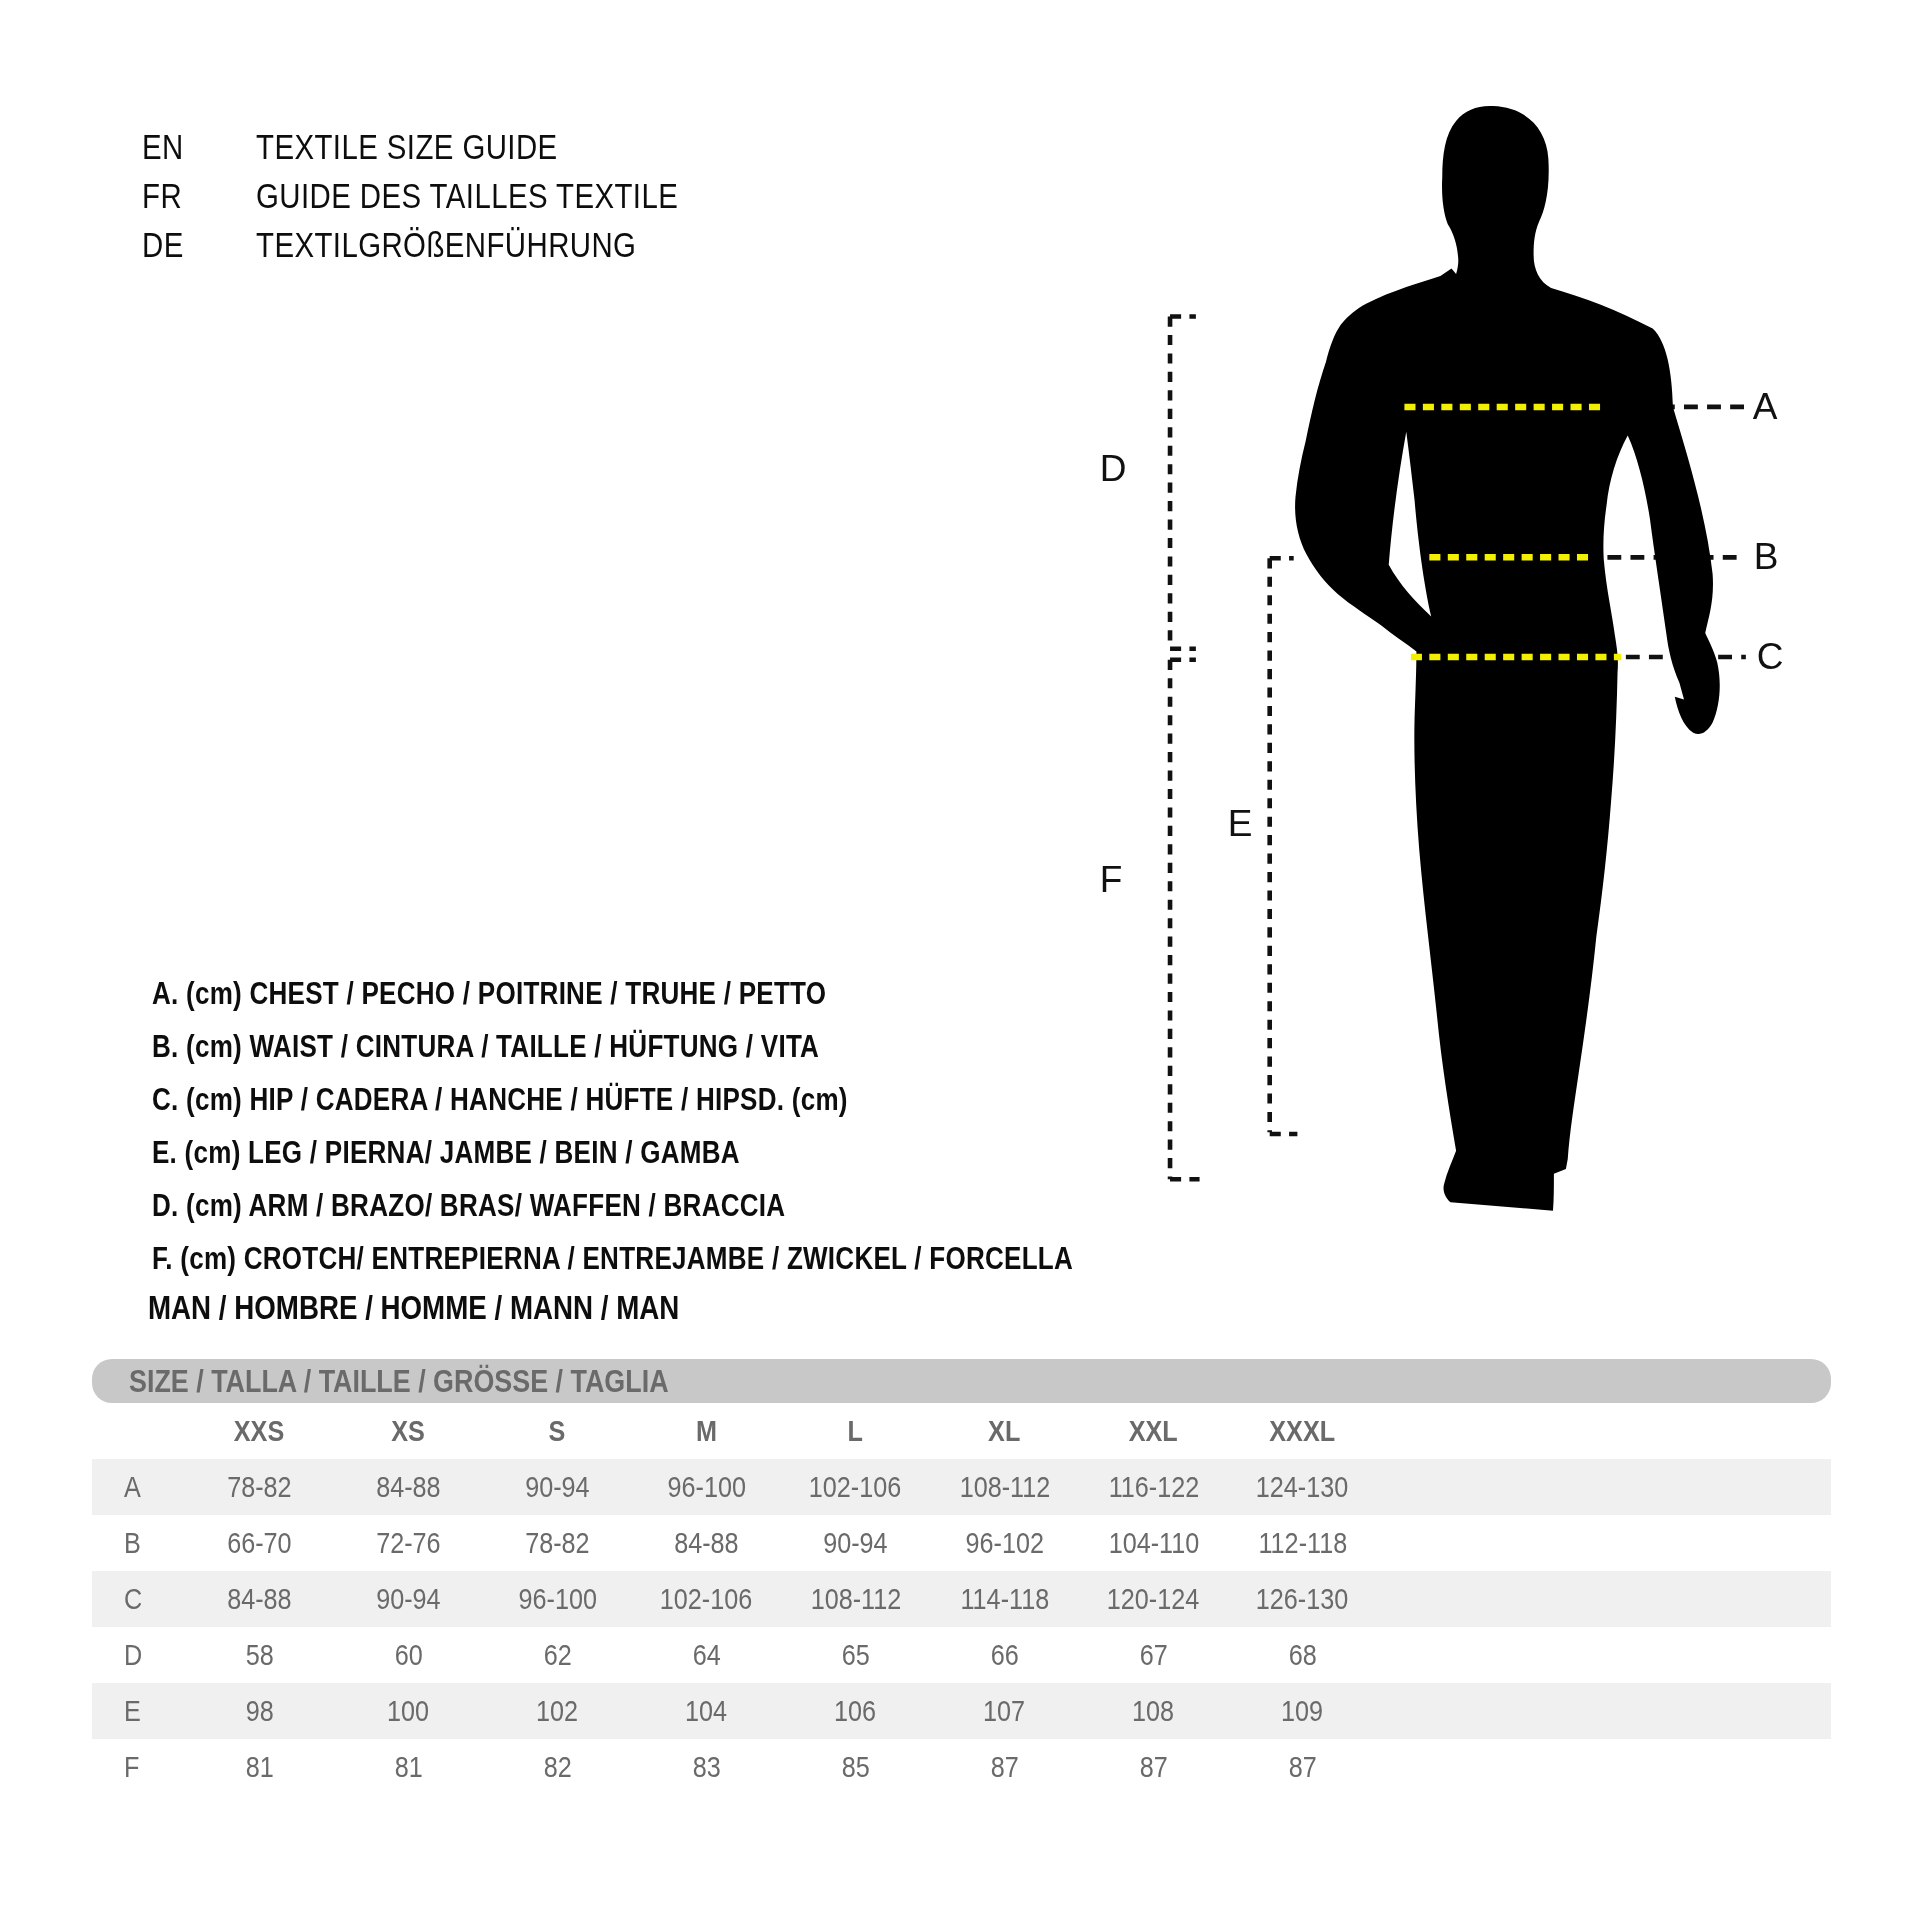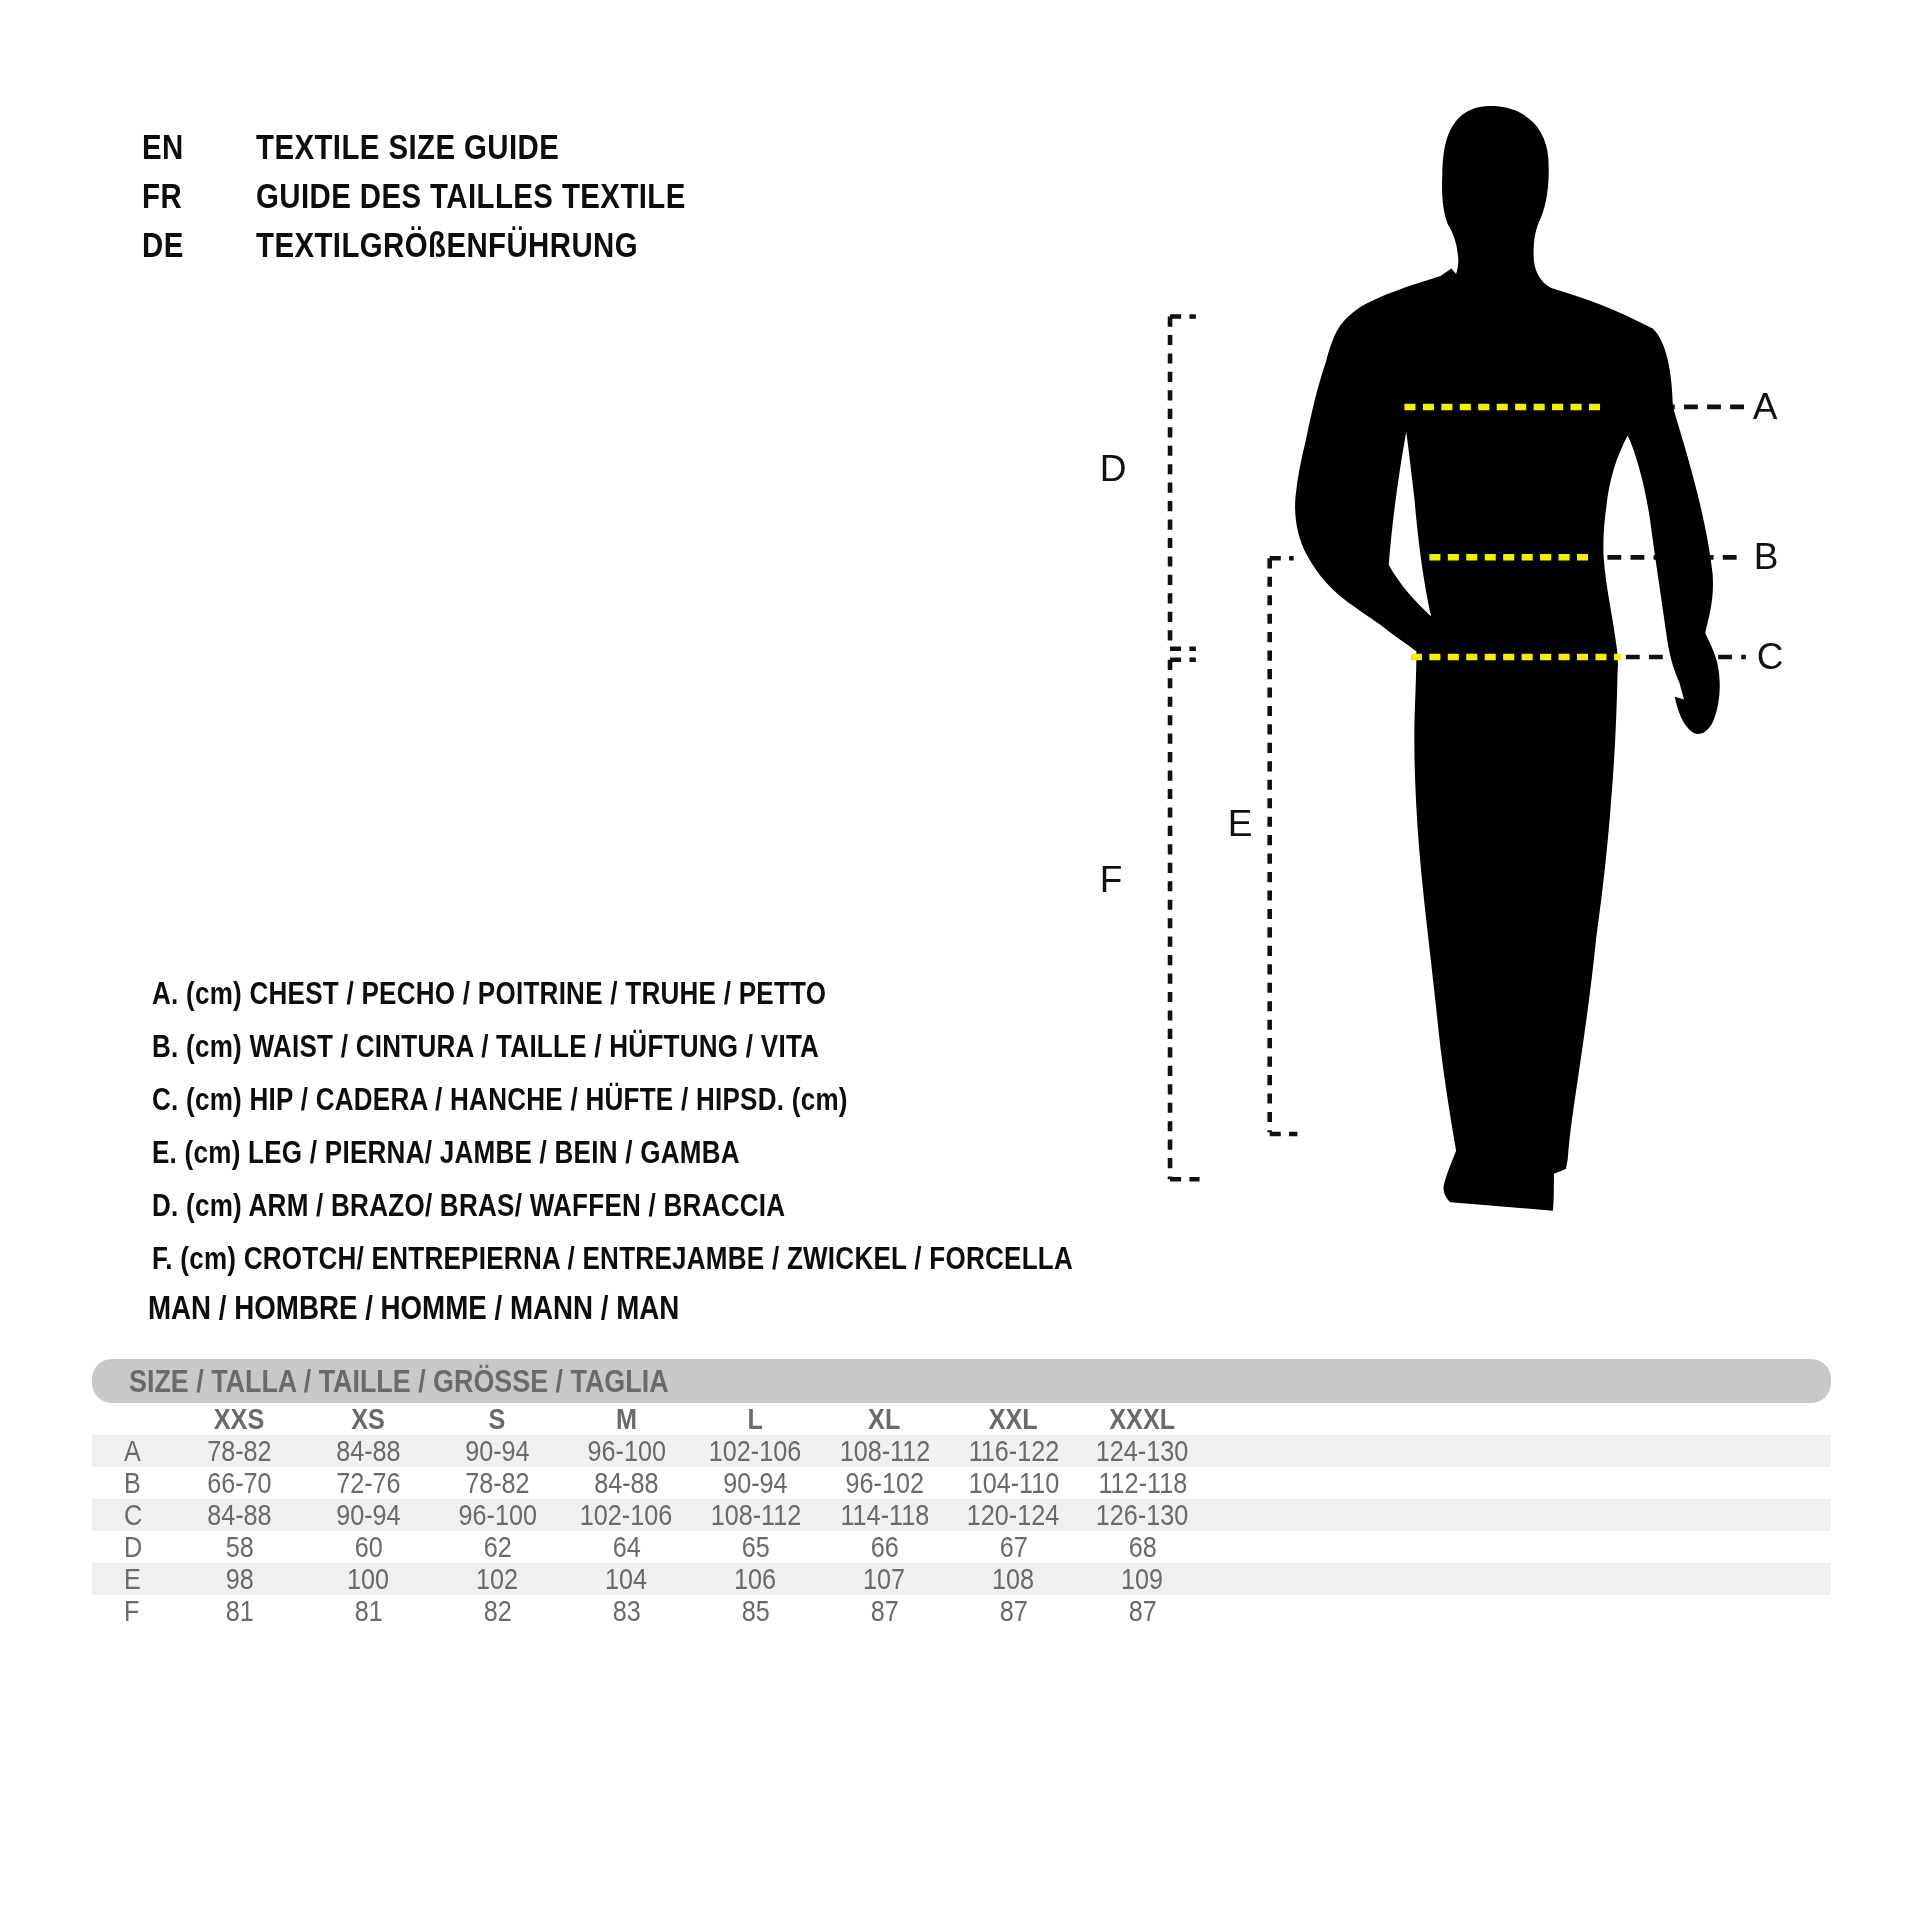--- a/index.html
+++ b/index.html
@@ -6,33 +6,33 @@
   #canvas{
     position:relative;width:1923px;height:1923px;background:#ffffff;overflow:hidden;
     font-family:"Liberation Sans","DejaVu Sans",sans-serif;color:#0d0d0d;
   }
   .abs{position:absolute;}
   .cond{display:inline-block;transform:scaleX(0.84);transform-origin:0 50%;white-space:nowrap;}
   .cond-c{display:inline-block;transform:scaleX(0.84);transform-origin:50% 50%;white-space:nowrap;}
 
   
   #title-lines{left:142px;top:122px;}
-  #title-lines .t-row{height:49px;display:flex;align-items:center;font-size:35px;font-weight:700;letter-spacing:0.5px;}
+  #title-lines .t-row{height:49px;display:flex;align-items:center;font-size:35px;font-weight:400;letter-spacing:0.5px;}
   #title-lines .t-code{width:114px;flex:0 0 114px;}
   
   #desc-lines{left:152px;top:967px;}
   #desc-lines .d-row{height:53px;display:flex;align-items:center;font-size:31px;font-weight:700;letter-spacing:0.3px;}
   
   #category-line{left:142px;top:1285px;height:46px;display:flex;align-items:center;font-size:33px;font-weight:700;margin-left:6px;}
 
   
   #size-table{left:92px;top:1359px;width:1739px;}
   .tbl-bar{height:44px;background:#c8c8c8;display:flex;align-items:center;padding-left:37px;box-sizing:border-box;
            color:#6a6a6a;font-size:32px;font-weight:700;border-radius:20px;}
-  .tbl-row{height:32px;display:flex;align-items:center;color:#6a6a6a;font-size:30px;font-weight:400;}
+  .tbl-row{height:56px;display:flex;align-items:center;color:#6a6a6a;font-size:30px;font-weight:400;gap:20px;}
   .tbl-row.zebra{background:#f0f0f0;}
   .tbl-label{flex:0 0 83px;padding-left:32px;box-sizing:border-box;}
   .tbl-cell{flex:0 0 129px;text-align:center;}
   .tbl-head .tbl-cell{font-weight:700;}
 
   
   .measure-label{font-size:37px;font-weight:400;color:#111;transform:translate(-50%,-50%);}
   svg{display:block;}
 </style>
 </head>

